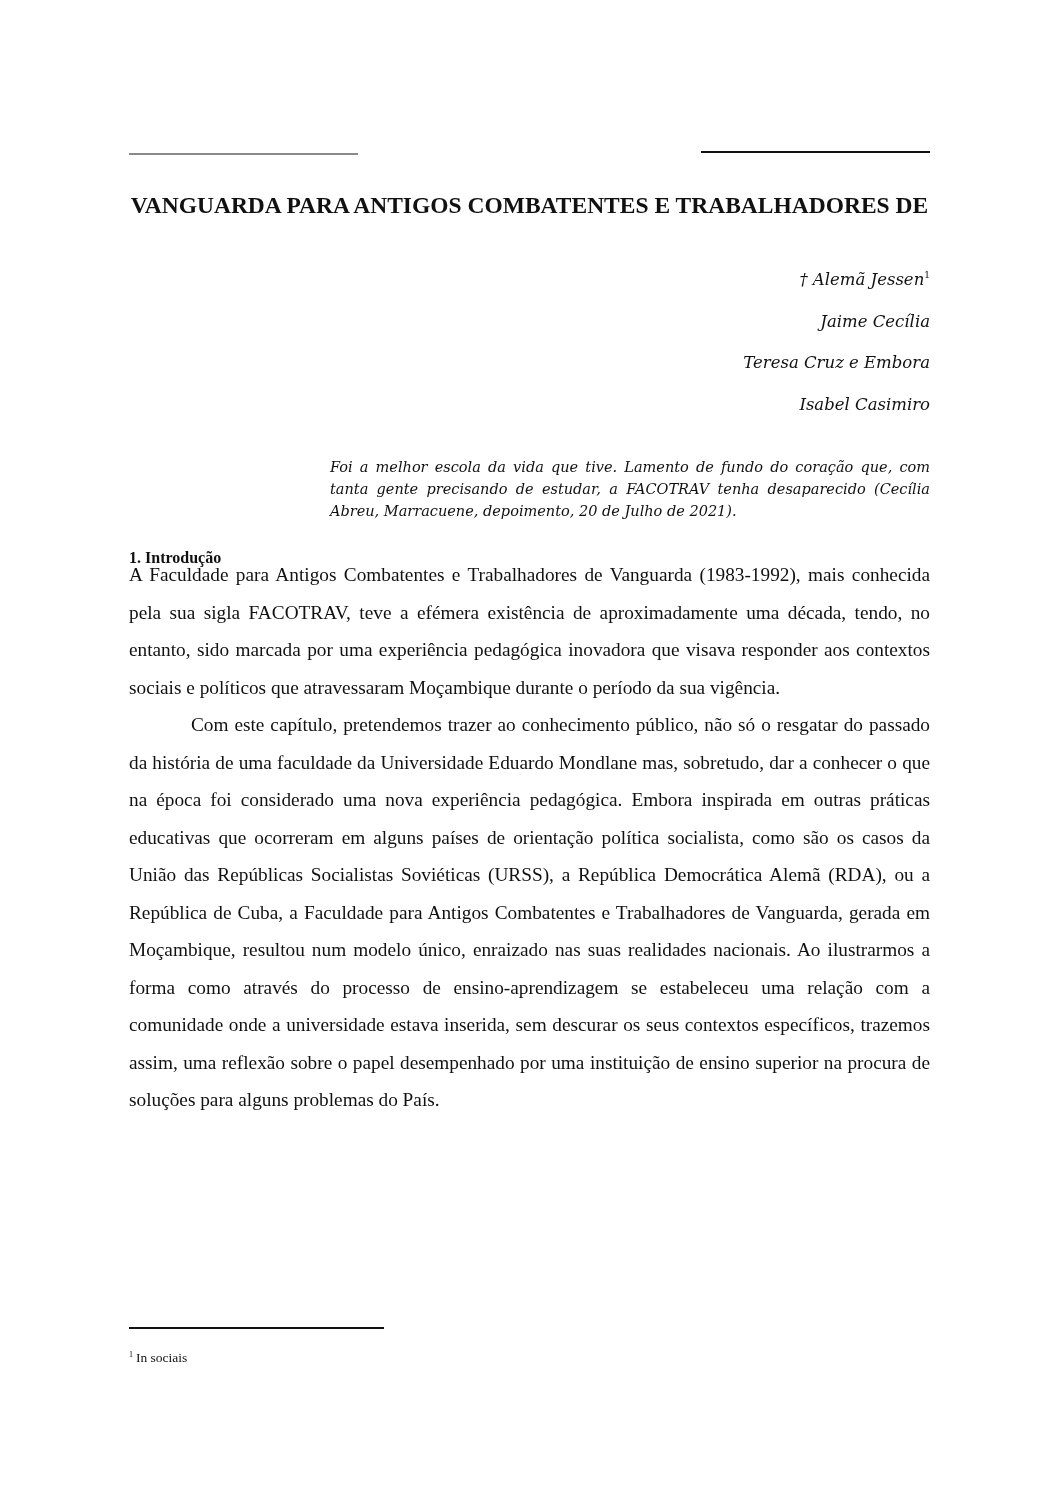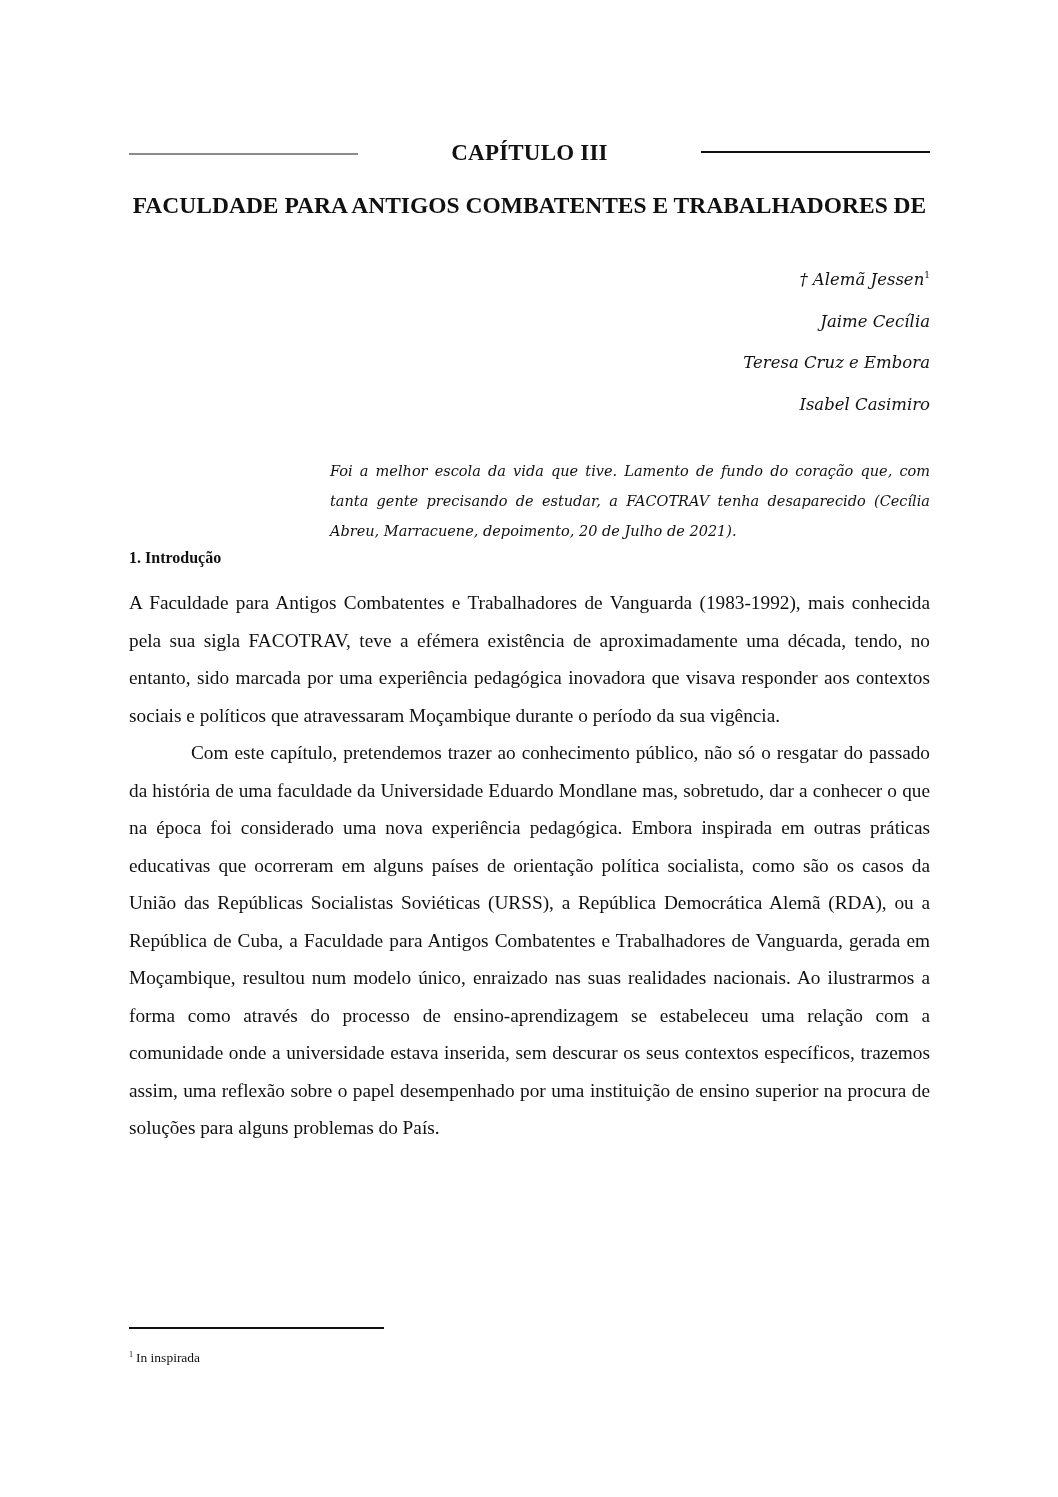--- a/index.html
+++ b/index.html
@@ -15,49 +15,48 @@
 
     .title { position: absolute; top: 190px; left: 129px; width: 801px; text-align: center;
       font-family: "Liberation Serif", serif; font-weight: bold; font-size: 23.5px; line-height: 31px; }
 
     .authors { position: absolute; top: 270px; right: 128px; text-align: right;
       font-family: "DejaVu Serif", serif; font-style: italic; font-size: 16.5px; }
     .authors div { height: 41.5px; }
     .authors sup { font-size: 9px; font-style: normal; vertical-align: 7px; }
 
     .epigraph { position: absolute; top: 456px; left: 330px; width: 600px;
-      font-family: "DejaVu Serif", serif; font-style: italic; font-size: 14.5px; line-height: 30px;
+      font-family: "DejaVu Serif", serif; font-style: italic; font-size: 14.5px; line-height: 22px;
       text-align: justify; }
     .epigraph p { margin: 0; }
 
     .section-heading { position: absolute; top: 549px; left: 129px;
       font-family: "Liberation Serif", serif; font-weight: bold; font-size: 16px; }
 
-    .body-text { position: absolute; top: 584px; left: 129px; width: 801px;
+    .body-text { position: absolute; top: 556px; left: 129px; width: 801px;
       font-family: "Liberation Serif", serif; font-size: 19.3px; line-height: 37.5px; text-align: justify; }
     .body-text p { margin: 0; }
     .body-text p.indent { text-indent: 62px; }
 
     .fn-rule { position: absolute; top: 1327px; left: 129px; width: 255px; height: 1.5px; background: #111; }
     .footnote { position: absolute; top: 1350px; left: 129px; font-family: "Liberation Serif", serif; font-size: 13.5px; }
     .footnote sup { font-size: 8px; vertical-align: 5px; margin-right: 3px; }
   </style>
 </head>
 <body>
 
 <div class="page">
 
   <div class="chapter-row">
     <div class="rule-left"></div>
-    <div class="chapter-label">CAPÍTULO III</div>
     <div class="rule-right"></div>
   </div>
 
   <div class="title">
-    <div>FACULDADE PARA ANTIGOS COMBATENTES E TRABALHADORES DE</div>
+    <div>VANGUARDA PARA ANTIGOS COMBATENTES E TRABALHADORES DE</div>
   </div>
 
   <div class="authors">
     <div><span>† Alemã Jessen</span><sup>1</sup></div>
     <div><span>Jaime Cecília</span></div>
     <div><span>Teresa Cruz e Embora</span></div>
     <div><span>Isabel Casimiro</span></div>
   </div>
 
   <div class="epigraph">
@@ -65,15 +64,15 @@
   </div>
 
   <div class="section-heading">1. Introdução</div>
 
   <div class="body-text">
     <p>A Faculdade para Antigos Combatentes e Trabalhadores de Vanguarda (1983-1992), mais conhecida pela sua sigla FACOTRAV, teve a efémera existência de aproximadamente uma década, tendo, no entanto, sido marcada por uma experiência pedagógica inovadora que visava responder aos contextos sociais e políticos que atravessaram Moçambique durante o período da sua vigência.</p>
     <p class="indent">Com este capítulo, pretendemos trazer ao conhecimento público, não só o resgatar do passado da história de uma faculdade da Universidade Eduardo Mondlane mas, sobretudo, dar a conhecer o que na época foi considerado uma nova experiência pedagógica. Embora inspirada em outras práticas educativas que ocorreram em alguns países de orientação política socialista, como são os casos da União das Repúblicas Socialistas Soviéticas (URSS), a República  Democrática Alemã (RDA), ou a República de Cuba, a Faculdade para Antigos Combatentes e Trabalhadores de Vanguarda, gerada em Moçambique, resultou num modelo único, enraizado nas suas realidades nacionais. Ao ilustrarmos a forma como através do processo de ensino-aprendizagem se estabeleceu uma relação com a comunidade onde a universidade estava inserida, sem descurar os seus contextos específicos, trazemos assim, uma reflexão sobre o papel desempenhado por uma instituição de ensino superior na procura de soluções para alguns problemas do País.</p>
   </div>
 
   <div class="fn-rule"></div>
-  <div class="footnote"><sup>1</sup><span>In inspirada</span></div>
+  <div class="footnote"><sup>1</sup><span>In sociais</span></div>
 
 </div>
 
 </body></html>

